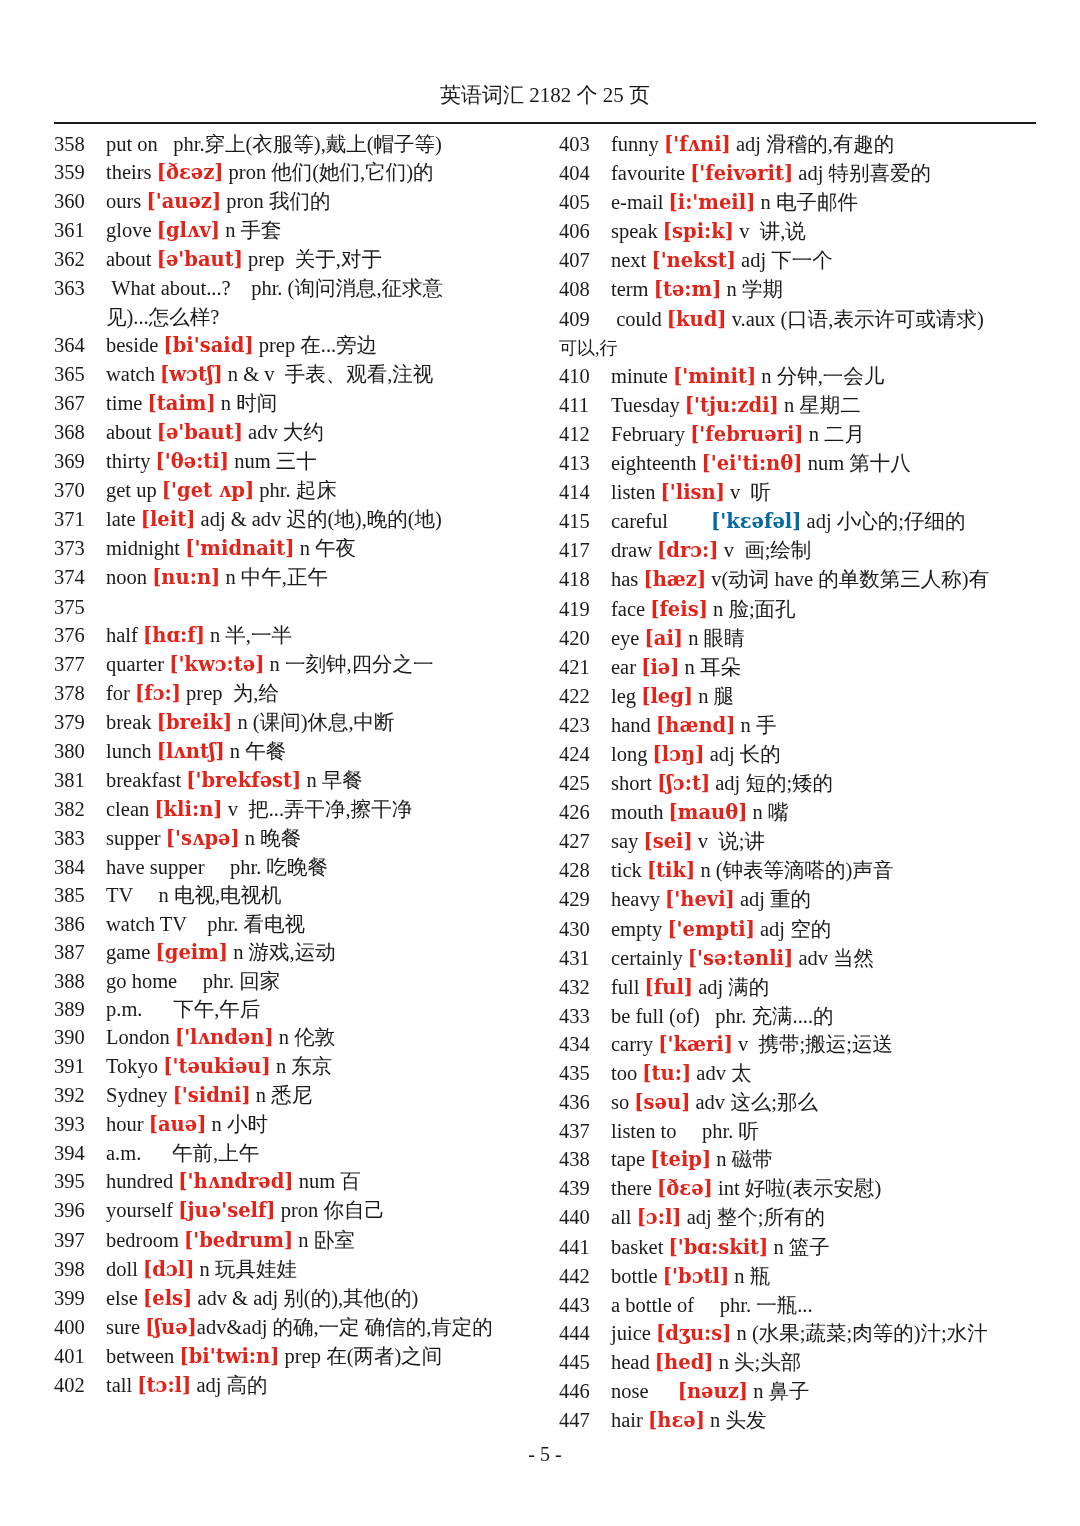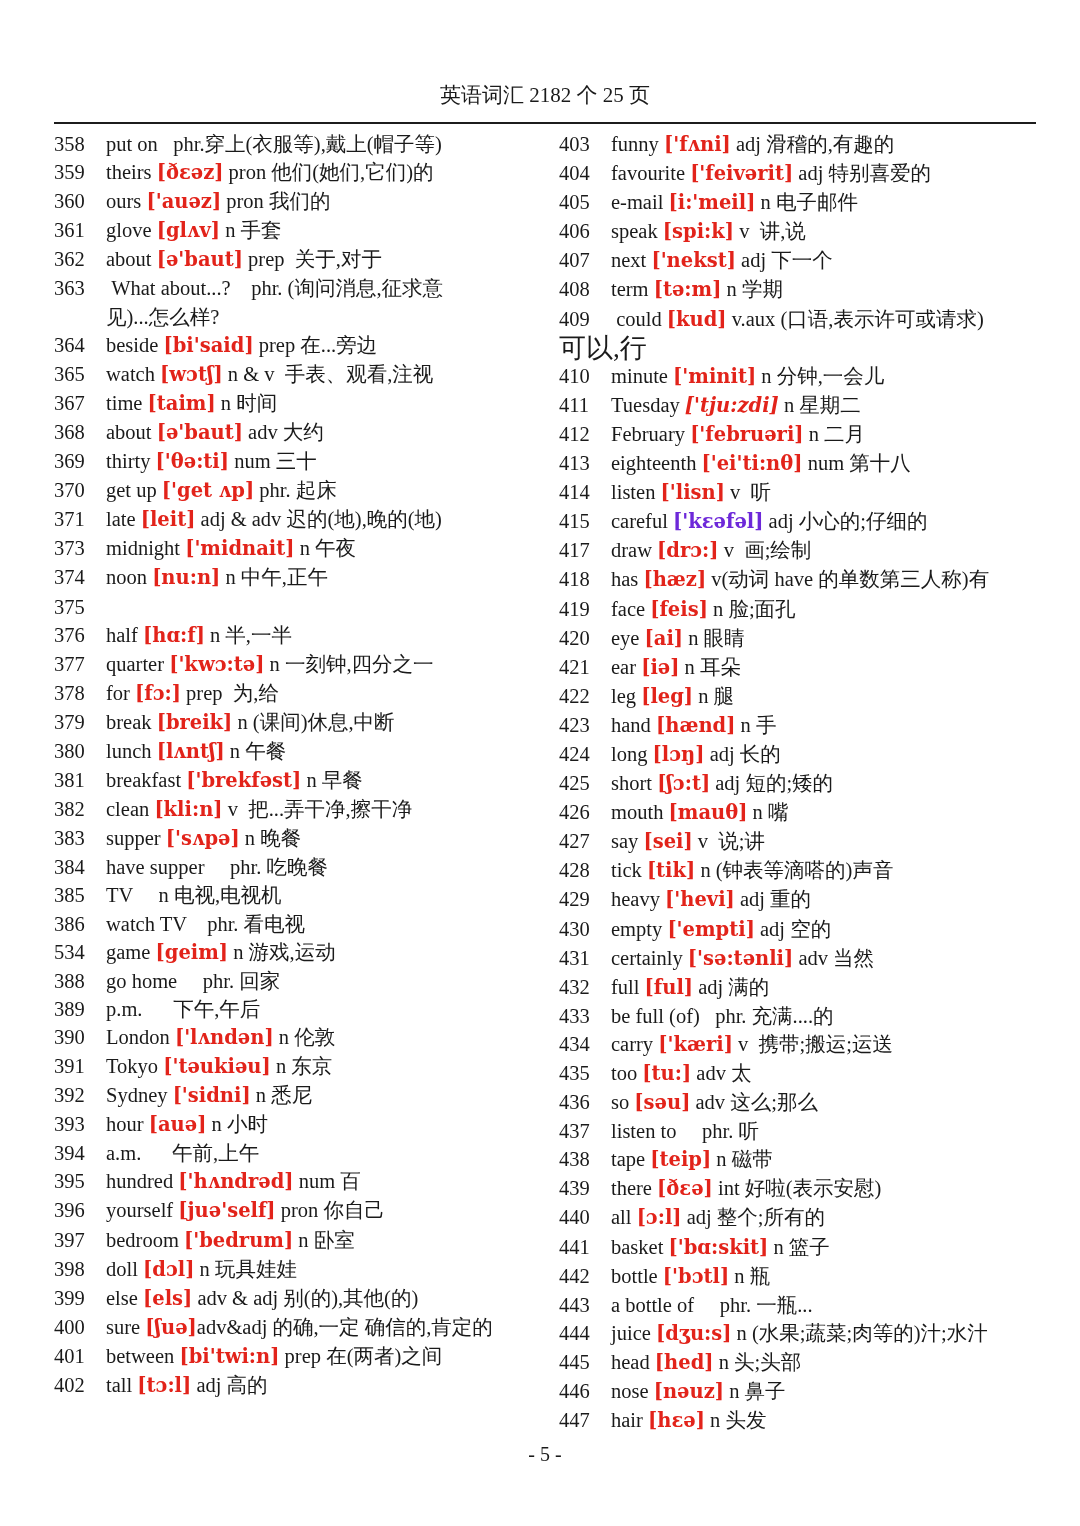--- a/index.html
+++ b/index.html
@@ -13,21 +13,21 @@
   .page { padding: 82px 44px 0 54px; }
   .header { text-align: center; line-height: 26px; font-size: 21px; }
   .rule { height: 2px; background: #1c1c1c; margin-top: 14px; }
   .columns { display: flex; gap: 28px; margin-top: 6px; }
   .col { flex: 1 1 0; min-width: 0; }
   .entry { display: flex; font-size: 20.5px; line-height: 28.1px; }
   .num { flex: 0 0 52px; }
   .txt { flex: 1 1 auto; white-space: pre-wrap; word-break: break-word; }
   .ph { font-weight: bold; font-family: "DejaVu Serif", serif; font-size: 19.5px; }
   .cont { display: block; }
-  .cont-edge { font-size: 27px; line-height: 28.1px; white-space: pre-wrap; }
+  .cont-edge { font-size: 18px; line-height: 28.1px; white-space: pre-wrap; }
   .footer { text-align: center; font-size: 20px; line-height: 26px; margin-top: 6px; }
 </style>
 </head>
 <body>
 
 <div class="page">
   <div class="header">
     <span>英语词汇 2182 个  25 页</span>
   </div>
   <div class="rule"></div>
@@ -134,21 +134,21 @@
         </div>
         <div class="entry">
           <span class="num">385</span>
           <span class="txt"><span class="en">TV     n 电视,电视机</span></span>
         </div>
         <div class="entry">
           <span class="num">386</span>
           <span class="txt"><span class="en">watch TV    phr. 看电视</span></span>
         </div>
         <div class="entry">
-          <span class="num">534</span>
+          <span class="num">387</span>
           <span class="txt"><span class="en">game </span><span class="ph" style="color: rgb(226, 35, 26);">[geim]</span><span class="en"> n 游戏,运动</span></span>
         </div>
         <div class="entry">
           <span class="num">388</span>
           <span class="txt"><span class="en">go home     phr. 回家</span></span>
         </div>
         <div class="entry">
           <span class="num">389</span>
           <span class="txt"><span class="en">p.m.      下午,午后</span></span>
         </div>
@@ -234,37 +234,37 @@
           <span class="num">409</span>
           <span class="txt"><span class="en"> could </span><span class="ph" style="color: rgb(226, 35, 26);">[kud]</span><span class="en"> v.aux (口语,表示许可或请求)</span></span>
         </div>
         <div class="cont-edge">可以,行</div>
         <div class="entry">
           <span class="num">410</span>
           <span class="txt"><span class="en">minute </span><span class="ph" style="color: rgb(226, 35, 26);">['minit]</span><span class="en"> n 分钟,一会儿</span></span>
         </div>
         <div class="entry">
           <span class="num">411</span>
-          <span class="txt"><span class="en">Tuesday </span><span class="ph" style="color: rgb(226, 35, 26); font-style: italic;">['tju:zdi]</span><span class="en"> n 星期二</span></span>
+          <span class="txt"><span class="en">Tuesday </span><span class="ph" style="color: rgb(226, 35, 26);">['tju:zdi]</span><span class="en"> n 星期二</span></span>
         </div>
         <div class="entry">
           <span class="num">412</span>
           <span class="txt"><span class="en">February </span><span class="ph" style="color: rgb(226, 35, 26);">['februəri]</span><span class="en"> n 二月</span></span>
         </div>
         <div class="entry">
           <span class="num">413</span>
           <span class="txt"><span class="en">eighteenth </span><span class="ph" style="color: rgb(226, 35, 26);">['ei'ti:nθ]</span><span class="en"> num 第十八</span></span>
         </div>
         <div class="entry">
           <span class="num">414</span>
           <span class="txt"><span class="en">listen </span><span class="ph" style="color: rgb(226, 35, 26);">['lisn]</span><span class="en"> v  听</span></span>
         </div>
         <div class="entry">
           <span class="num">415</span>
-          <span class="txt"><span class="en">careful </span><span class="ph" style="color: #6d28d9;">['kɛəfəl]</span><span class="en"> adj 小心的;仔细的</span></span>
+          <span class="txt"><span class="en">careful </span><span class="ph" style="color: #0369a1; margin-left: 38px;">['kɛəfəl]</span><span class="en"> adj 小心的;仔细的</span></span>
         </div>
         <div class="entry">
           <span class="num">417</span>
           <span class="txt"><span class="en">draw </span><span class="ph" style="color: rgb(226, 35, 26);">[drɔ:]</span><span class="en"> v  画;绘制</span></span>
         </div>
         <div class="entry">
           <span class="num">418</span>
           <span class="txt"><span class="en">has </span><span class="ph" style="color: rgb(226, 35, 26);">[hæz]</span><span class="en"> v(动词 have 的单数第三人称)有</span></span>
         </div>
         <div class="entry">
@@ -370,21 +370,21 @@
         <div class="entry">
           <span class="num">444</span>
           <span class="txt"><span class="en">juice </span><span class="ph" style="color: rgb(226, 35, 26);">[dʒu:s]</span><span class="en"> n (水果;蔬菜;肉等的)汁;水汁</span></span>
         </div>
         <div class="entry">
           <span class="num">445</span>
           <span class="txt"><span class="en">head </span><span class="ph" style="color: rgb(226, 35, 26);">[hed]</span><span class="en"> n 头;头部</span></span>
         </div>
         <div class="entry">
           <span class="num">446</span>
-          <span class="txt"><span class="en">nose </span><span class="ph" style="color: rgb(226, 35, 26);">[nəuz]</span><span class="en"> n 鼻子</span></span>
+          <span class="txt"><span class="en">nose </span><span class="ph" style="color: rgb(226, 35, 26); margin-left: 24px;">[nəuz]</span><span class="en"> n 鼻子</span></span>
         </div>
         <div class="entry">
           <span class="num">447</span>
           <span class="txt"><span class="en">hair </span><span class="ph" style="color: rgb(226, 35, 26);">[hɛə]</span><span class="en"> n 头发</span></span>
         </div>
       </div>
   </div>
   <div class="footer">
     <span>- 5 -</span>
   </div>

